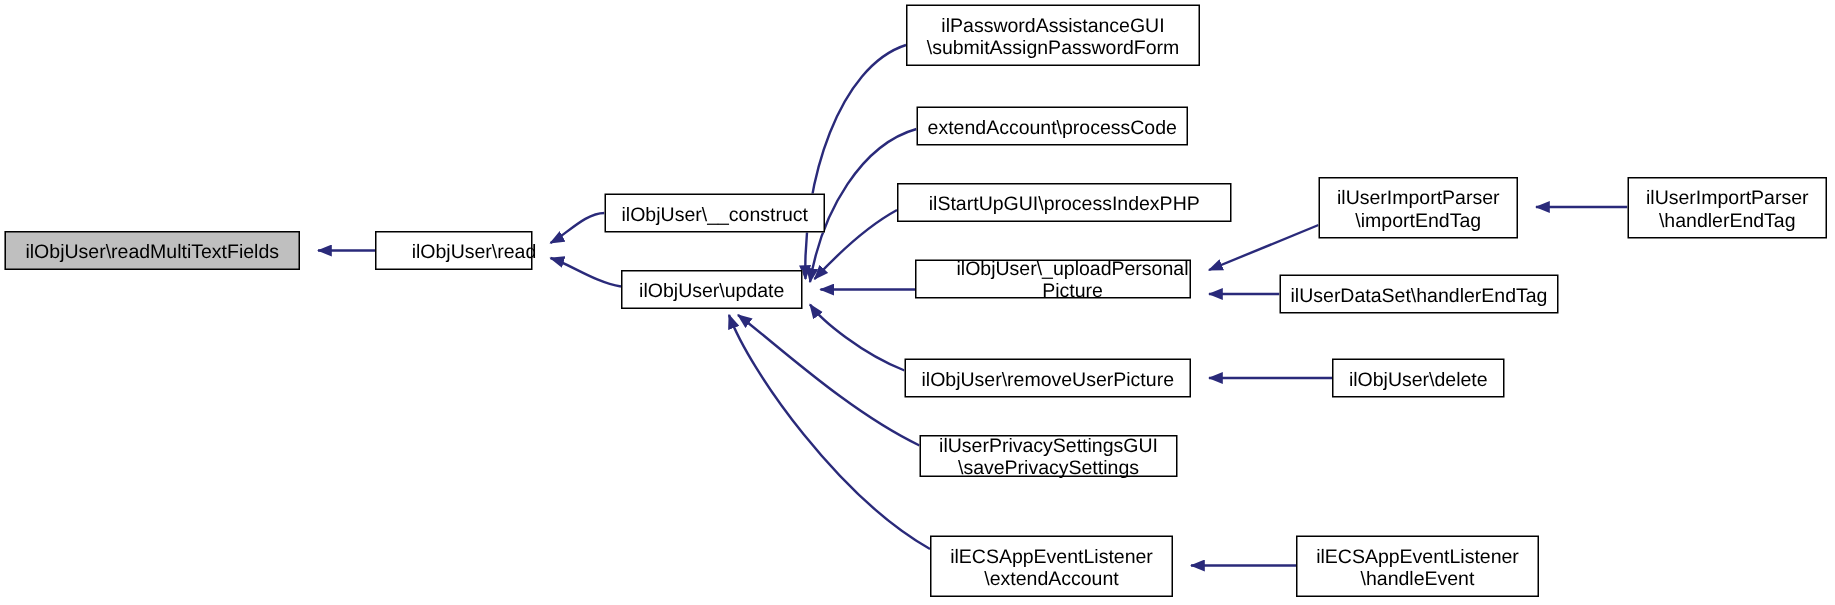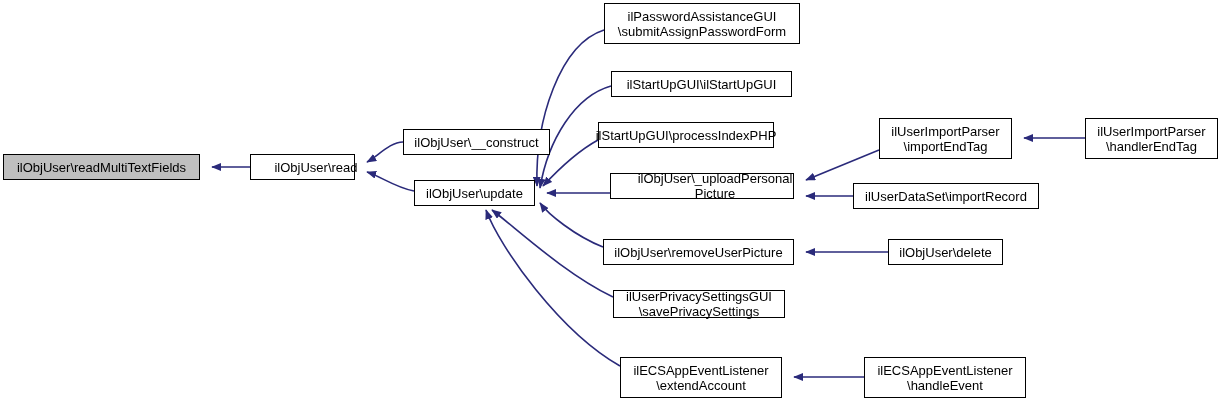--- a/index.html
+++ b/index.html
@@ -56,31 +56,31 @@
         <path d="M 864,377 L 794,377" fill="none" stroke="#2a2a7a" stroke-width="1.6" marker-end="url(#arrowhead)"></path>
       </g>
   </svg>
   <div id="node-layer">
       <div class="node highlight" style="left: 3px; top: 154px; width: 197px; height: 26px;">ilObjUser\readMultiTextFields</div>
       <div class="node" style="left: 250px; top: 154px; width: 105px; height: 26px; padding-left: 27px;">ilObjUser\read</div>
       <div class="node" style="left: 403px; top: 129px; width: 147px; height: 26px;">ilObjUser\__construct</div>
       <div class="node" style="left: 414px; top: 180px; width: 121px; height: 26px;">ilObjUser\update</div>
       <div class="node" style="left: 604px; top: 3px; width: 196px; height: 41px;">ilPasswordAssistanceGUI
 \submitAssignPasswordForm</div>
-      <div class="node" style="left: 611px; top: 71px; width: 181px; height: 26px;">ilStartUpGUI\ilStartUpGUI</div>
-      <div class="node" style="left: 598px; top: 122px; width: 176px; height: 26px;">ilStartUpGUI\processIndexPHP</div>
+      <div class="node" style="left: 611px; top: 71px; width: 181px; height: 26px;">extendAccount\processCode</div>
+      <div class="node" style="left: 598px; top: 122px; width: 223px; height: 26px;">ilStartUpGUI\processIndexPHP</div>
       <div class="node" style="left: 610px; top: 173px; width: 184px; height: 26px; padding-left: 26px;">ilObjUser\_uploadPersonal
 Picture</div>
       <div class="node" style="left: 603px; top: 239px; width: 191px; height: 26px;">ilObjUser\removeUserPicture</div>
       <div class="node" style="left: 613px; top: 290px; width: 172px; height: 28px;">ilUserPrivacySettingsGUI
 \savePrivacySettings</div>
       <div class="node" style="left: 620px; top: 357px; width: 162px; height: 41px;">ilECSAppEventListener
 \extendAccount</div>
       <div class="node" style="left: 879px; top: 118px; width: 133px; height: 41px;">ilUserImportParser
 \importEndTag</div>
       <div class="node" style="left: 1085px; top: 118px; width: 133px; height: 41px;">ilUserImportParser
 \handlerEndTag</div>
-      <div class="node" style="left: 853px; top: 183px; width: 186px; height: 26px;">ilUserDataSet\importRecord</div>
+      <div class="node" style="left: 853px; top: 183px; width: 186px; height: 26px;">ilUserDataSet\handlerEndTag</div>
       <div class="node" style="left: 888px; top: 239px; width: 115px; height: 26px;">ilObjUser\delete</div>
       <div class="node" style="left: 864px; top: 357px; width: 162px; height: 41px;">ilECSAppEventListener
 \handleEvent</div>
     </div>
 </div>
 
 </body></html>

